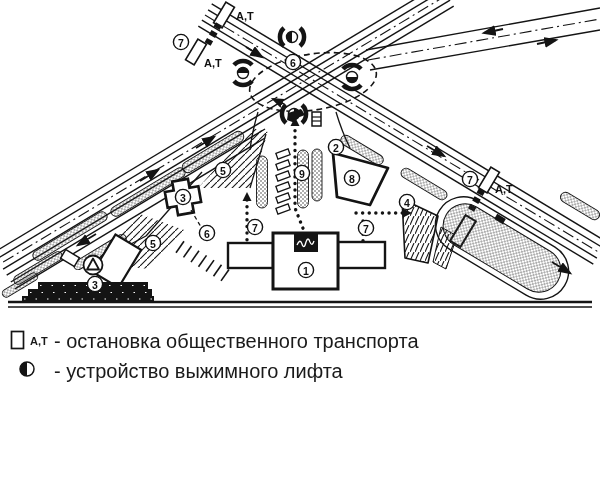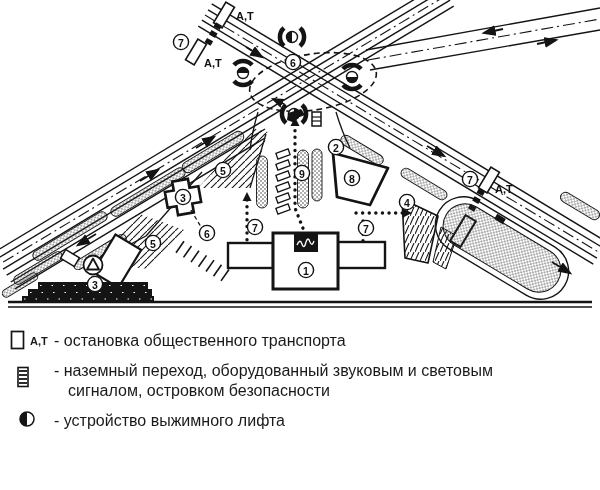--- a/index.html
+++ b/index.html
@@ -9,21 +9,21 @@
   svg{display:block;}
   .ink{stroke:#141414;fill:none;}
   .marker-circle{fill:#fff;stroke:#111;stroke-width:1.4;}
   .marker-text{font-family:"Liberation Sans",sans-serif;font-size:10.5px;font-weight:bold;fill:#111;
                text-anchor:middle;dominant-baseline:central;}
   .stop-label{font-family:"Liberation Sans",sans-serif;font-size:11px;font-weight:bold;fill:#111;}
   .legend{padding:8px 8px 0 6px;}
   .legend-row{display:flex;align-items:flex-start;margin-bottom:9px;}
   .legend-iconcol{width:48px;flex:0 0 48px;display:flex;align-items:center;justify-content:flex-start;
                   padding-left:4px;box-sizing:border-box;}
-  .legend-text{flex:1;font-size:16px;line-height:20px;padding-left:14px;text-indent:-14px;
+  .legend-text{flex:1;font-size:20px;line-height:20px;padding-left:14px;text-indent:-14px;
                white-space:pre-line;padding-top:1px;}
   .icon-at-label{font-size:11px;font-weight:bold;margin-left:2px;letter-spacing:0;}
 </style>
 </head>
 <body>
 
 <div class="page">
 
   <div class="diagram-wrap">
   <svg id="diagram-svg" width="600" height="322" viewBox="0 0 600 322">
@@ -282,33 +282,20 @@
     <div class="legend-row">
       <span class="legend-iconcol">
         <svg width="18" height="21">
           <rect x="1.5" y="1.5" width="12" height="17" fill="none" stroke="#141414" stroke-width="1.7"></rect>
         </svg>
         <span class="icon-at-label">А,Т</span>
       </span>
       <div class="legend-text">- остановка общественного транспорта</div>
     </div>
 
-    <div class="legend-row">
-      <span class="legend-iconcol" style="padding-left:10px;padding-top:6px;">
-        <svg width="15" height="22">
-          <rect x="2" y="1.5" width="10" height="19" fill="#fff" stroke="#141414" stroke-width="1.6"></rect>
-          <line x1="3" y1="5" x2="11" y2="5" stroke="#141414" stroke-width="1.8"></line>
-          <line x1="3" y1="9" x2="11" y2="9" stroke="#141414" stroke-width="1.8"></line>
-          <line x1="3" y1="13" x2="11" y2="13" stroke="#141414" stroke-width="1.8"></line>
-          <line x1="3" y1="17" x2="11" y2="17" stroke="#141414" stroke-width="1.8"></line>
-        </svg>
-      </span>
-      <div class="legend-text">- наземный переход, оборудованный звуковым и световым
-сигналом, островком безопасности</div>
-    </div>
 
 
     <div class="legend-row">
       <span class="legend-iconcol" style="padding-left:12px;">
         <svg width="18" height="18">
           <circle cx="9" cy="9" r="7" fill="#fff" stroke="#141414" stroke-width="1.5"></circle>
           <path d="M9,2 A7,7 0 0 0 9,16 Z" fill="#141414"></path>
         </svg>
       </span>
       <div class="legend-text">- устройство выжимного лифта</div>

